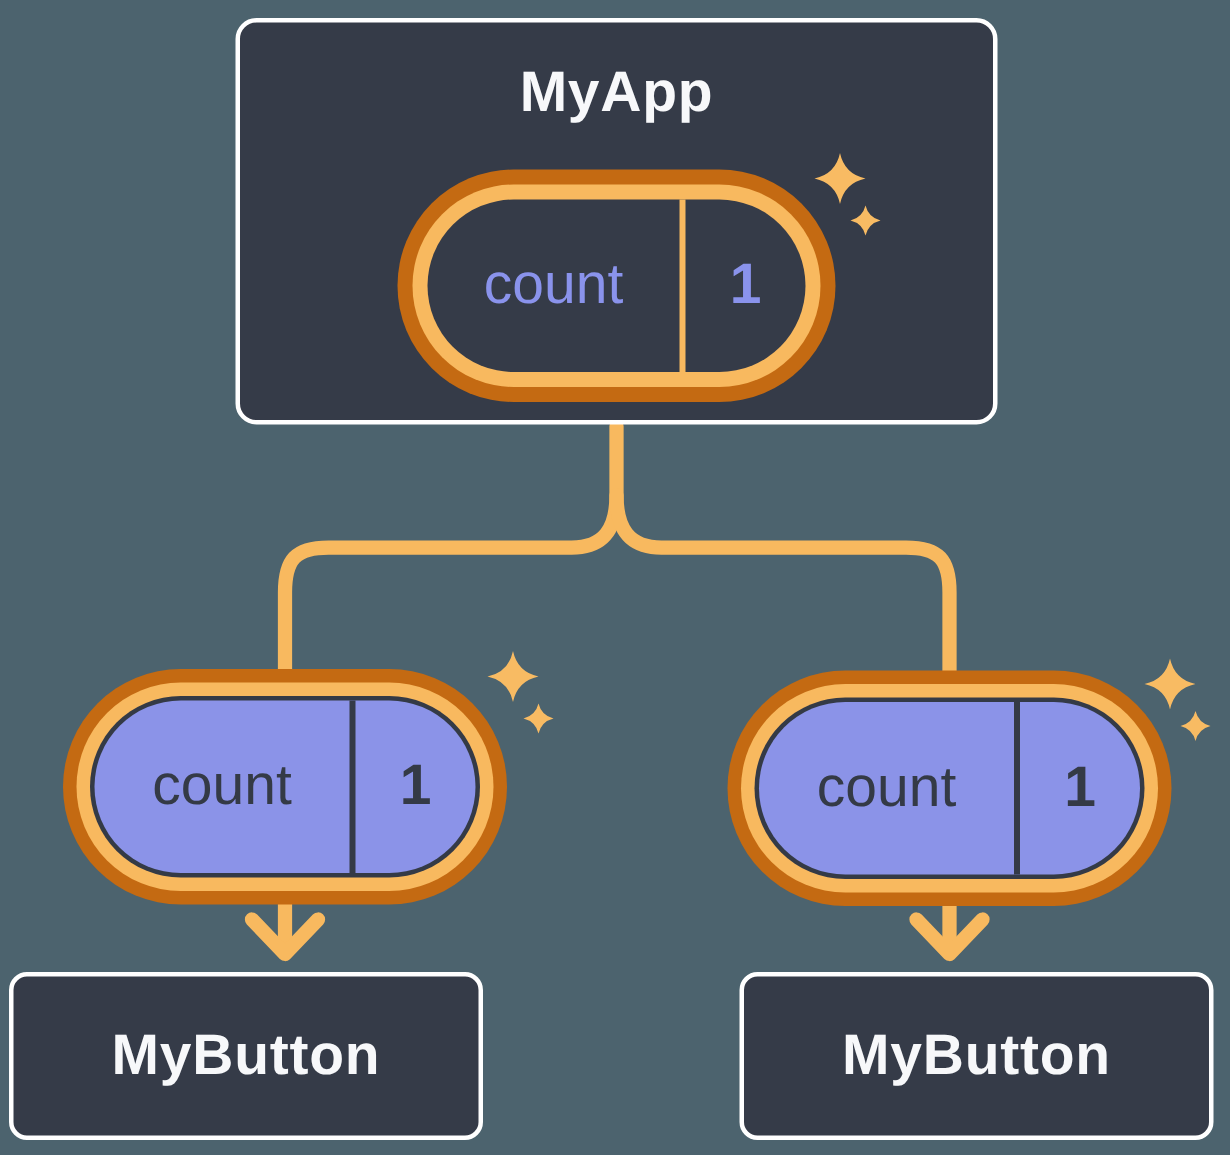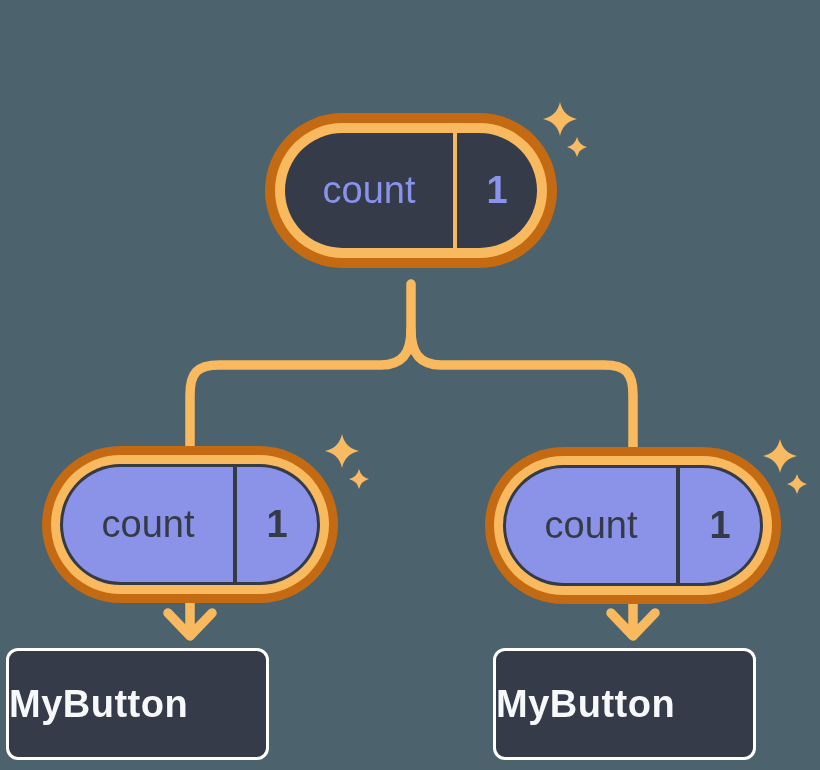--- a/index.html
+++ b/index.html
@@ -18,21 +18,21 @@
   }
   .card{
     position:absolute;
     box-sizing:border-box;
     background:#353B48;
     border:3px solid #FFFFFF;
     border-radius:14px;
     z-index:2;
   }
   .app-box{left:157px;top:12px;width:508px;height:271px;}
-  .btn-box{width:263px;height:112px;border-radius:12px;display:flex;align-items:center;justify-content:flex-start;}
+  .btn-box{width:316px;height:112px;border-radius:12px;display:flex;align-items:center;justify-content:center;}
   .btn-box.left{left:6px;top:648px;}
   .btn-box.right{left:493px;top:648px;}
   .card-title{
     color:#F7F8FA;
     font-size:38px;
     font-weight:600;
     letter-spacing:0.5px;
     text-align:center;
   }
   .app-title{
@@ -86,20 +86,23 @@
 
   <svg class="connectors" width="820" height="770" viewBox="0 0 820 770">
     <g fill="none" stroke="#F8B95F" stroke-width="9.5" stroke-linecap="round" stroke-linejoin="round">
       <path d="M411,284 L411,330 C411,352 403,365 381,365 L219,365 C197,365 190,373 190,395 L190,632"></path>
       <path d="M411,330 C411,352 419,365 441,365 L604,365 C626,365 633,373 633,395 L633,632"></path>
       <path d="M168,613 L190,636 L212,613"></path>
       <path d="M611,613 L633,636 L655,613"></path>
     </g>
   </svg>
 
+  <div class="card app-box">
+    <div class="card-title app-title">MyApp</div>
+  </div>
 
   <div class="pill state-pill">
     <span class="key">count</span>
     <span class="divider"></span>
     <span class="val">1</span>
   </div>
 
   <div class="pill prop-pill left">
     <span class="key">count</span>
     <span class="divider"></span>

